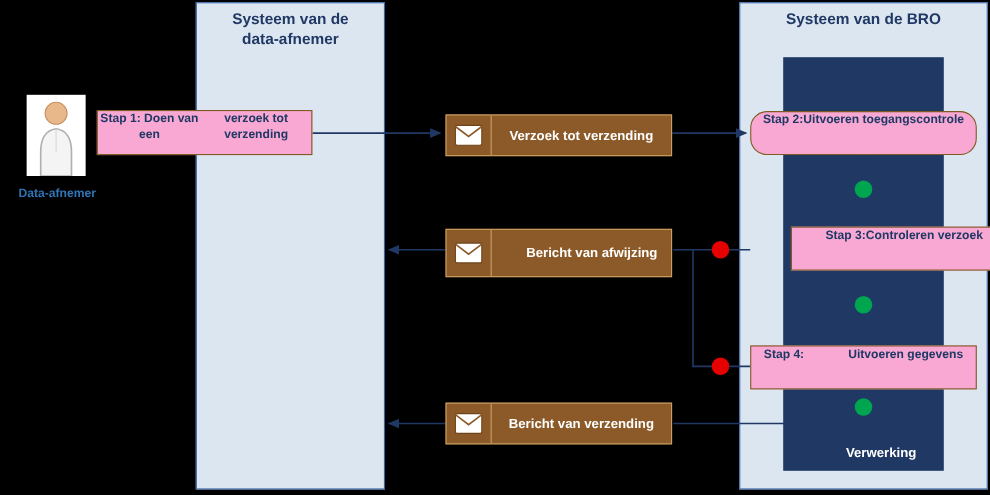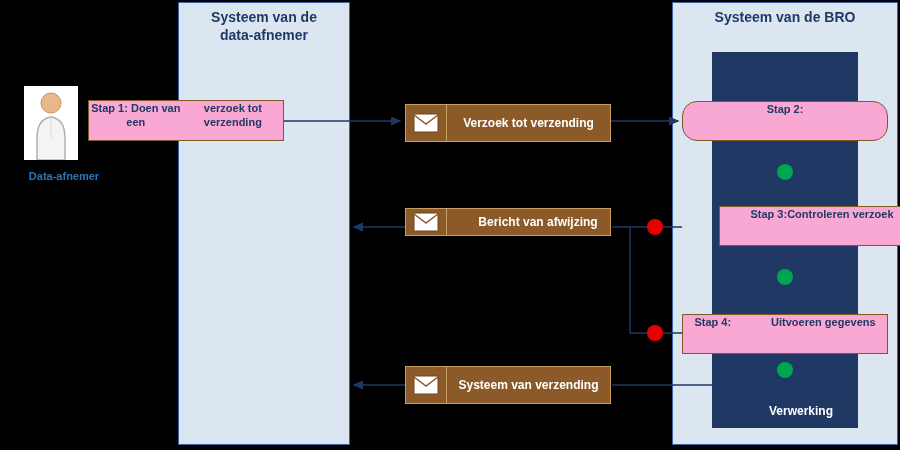--- a/index.html
+++ b/index.html
@@ -66,29 +66,30 @@
   </svg>
 
   <div class="actor" style="left:24px;top:86px;width:54px;height:74px;">
     <svg width="54" height="74" viewBox="0 0 54 74">
       <rect x="0" y="0" width="54" height="74" fill="#ffffff"></rect>
       <circle cx="27" cy="17" r="10" fill="#e8b88a" stroke="#c79265" stroke-width="1"></circle>
       <path d="M13,74 L13,52 Q13,33 27,31 Q41,33 41,52 L41,74 Z" fill="#f4f4f4" stroke="#b0b0b0" stroke-width="1.5"></path>
       <path d="M27,31 L27,52" stroke="#d8d8d8" stroke-width="1"></path>
     </svg>
   </div>
-  <div class="actor-label" style="left:0px;top:170px;width:104px;padding-left:12px;">Data-afnemer</div>
+  <div class="actor-label" style="left:0px;top:170px;width:104px;">Data-afnemer</div>
 
   <div class="step" style="left:88px;top:100px;width:196px;height:41px;">
     <div>Stap 1: Doen van een</div>
     <div>verzoek tot verzending</div>
   </div>
 
   <div class="step" style="left:682px;top:101px;width:206px;height:40px;border-radius:15px;">
     <div>Stap 2:</div>
+    <div>Uitvoeren toegangscontrole</div>
   </div>
 
   <div class="step" style="left:719px;top:206px;width:206px;height:40px;text-align:center;">
     <div>Stap 3:</div>
     <div>Controleren verzoek</div>
   </div>
 
   <div class="step" style="left:682px;top:314px;width:206px;height:40px;gap:40px;">
     <div>Stap 4:</div>
     <div>Uitvoeren gegevens</div>
@@ -97,33 +98,33 @@
   <div class="msg" style="left:405px;top:104px;width:206px;height:38px;">
     <div class="msg-icon">
       <svg width="26" height="20" viewBox="0 0 26 20">
         <rect x="1" y="1" width="24" height="18" rx="1.5" fill="#ffffff" stroke="#6e4318" stroke-width="1"></rect>
         <path d="M1,2 L13,11 L25,2" fill="none" stroke="#8c5a28" stroke-width="1.5"></path>
       </svg>
     </div>
     <div class="msg-label">Verzoek tot verzending</div>
   </div>
 
-  <div class="msg" style="left:405px;top:208px;width:206px;height:28px;gap:19px;">
+  <div class="msg" style="left:405px;top:208px;width:206px;height:44px;gap:19px;">
     <div class="msg-icon">
       <svg width="26" height="20" viewBox="0 0 26 20">
         <rect x="1" y="1" width="24" height="18" rx="1.5" fill="#ffffff" stroke="#6e4318" stroke-width="1"></rect>
         <path d="M1,2 L13,11 L25,2" fill="none" stroke="#8c5a28" stroke-width="1.5"></path>
       </svg>
     </div>
     <div class="msg-label">Bericht van afwijzing</div>
   </div>
 
   <div class="msg" style="left:405px;top:366px;width:206px;height:38px;">
     <div class="msg-icon">
       <svg width="26" height="20" viewBox="0 0 26 20">
         <rect x="1" y="1" width="24" height="18" rx="1.5" fill="#ffffff" stroke="#6e4318" stroke-width="1"></rect>
         <path d="M1,2 L13,11 L25,2" fill="none" stroke="#8c5a28" stroke-width="1.5"></path>
       </svg>
     </div>
-    <div class="msg-label">Systeem van verzending</div>
+    <div class="msg-label">Bericht van verzending</div>
   </div>
 
 </div>
 
 </body></html>

